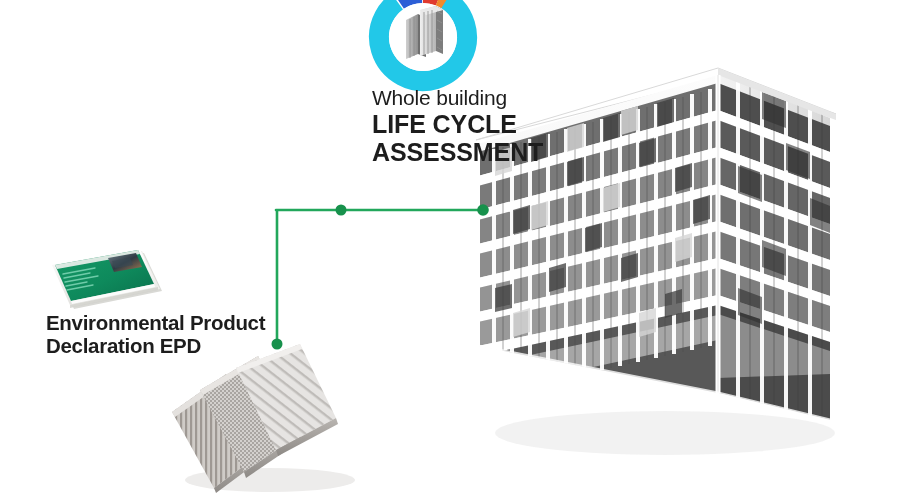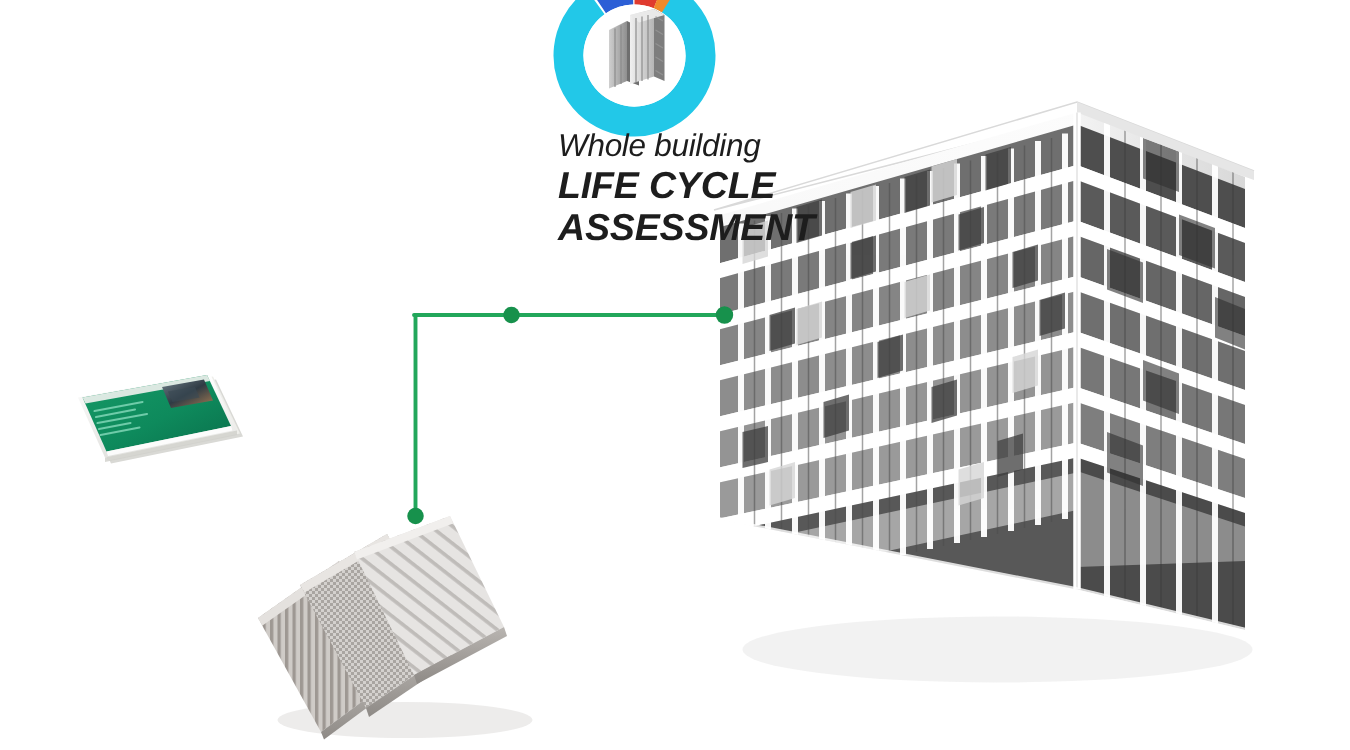--- a/index.html
+++ b/index.html
@@ -11,21 +11,20 @@
   body {
     font-family: "Liberation Sans", sans-serif;
     -webkit-font-smoothing: antialiased;
   }
   #stage {
     position: relative;
     width: 900px;
     height: 500px;
     overflow: hidden;
     background: #ffffff;
-    font-style: italic;
   }
 
   
   .abs { position: absolute; }
 
   
   #donut-wrap {
     left: 358px;
     top: -28px;
     width: 130px;
@@ -342,20 +341,24 @@
 
     <path d="M 277 211 L 277 344" fill="none" stroke="#22A75B" stroke-width="2.6" stroke-linecap="round"></path>
 
     <path d="M 276 210 L 483 210" fill="none" stroke="#22A75B" stroke-width="2.6" stroke-linecap="round"></path>
 
     <circle cx="277" cy="344" r="5.5" fill="#17914C"></circle>
     <circle cx="341" cy="210" r="5.5" fill="#17914C"></circle>
     <circle cx="483" cy="210" r="5.8" fill="#17914C"></circle>
   </svg>
 
+  <div class="abs label-block" id="epd-label">
+    <div class="line1">Environmental Product</div>
+    <div class="line2">Declaration EPD</div>
+  </div>
 
   <div class="abs" id="brochure">
     <svg viewBox="0 0 120 78" width="120" height="78" xmlns="http://www.w3.org/2000/svg">
       <defs>
         <linearGradient id="gCover" x1="0" y1="0" x2="1" y2="1">
           <stop offset="0" stop-color="#169a67"></stop>
           <stop offset="0.55" stop-color="#0e8a5c"></stop>
           <stop offset="1" stop-color="#0a6f4b"></stop>
         </linearGradient>
         <linearGradient id="gPaper" x1="0" y1="0" x2="0" y2="1">

